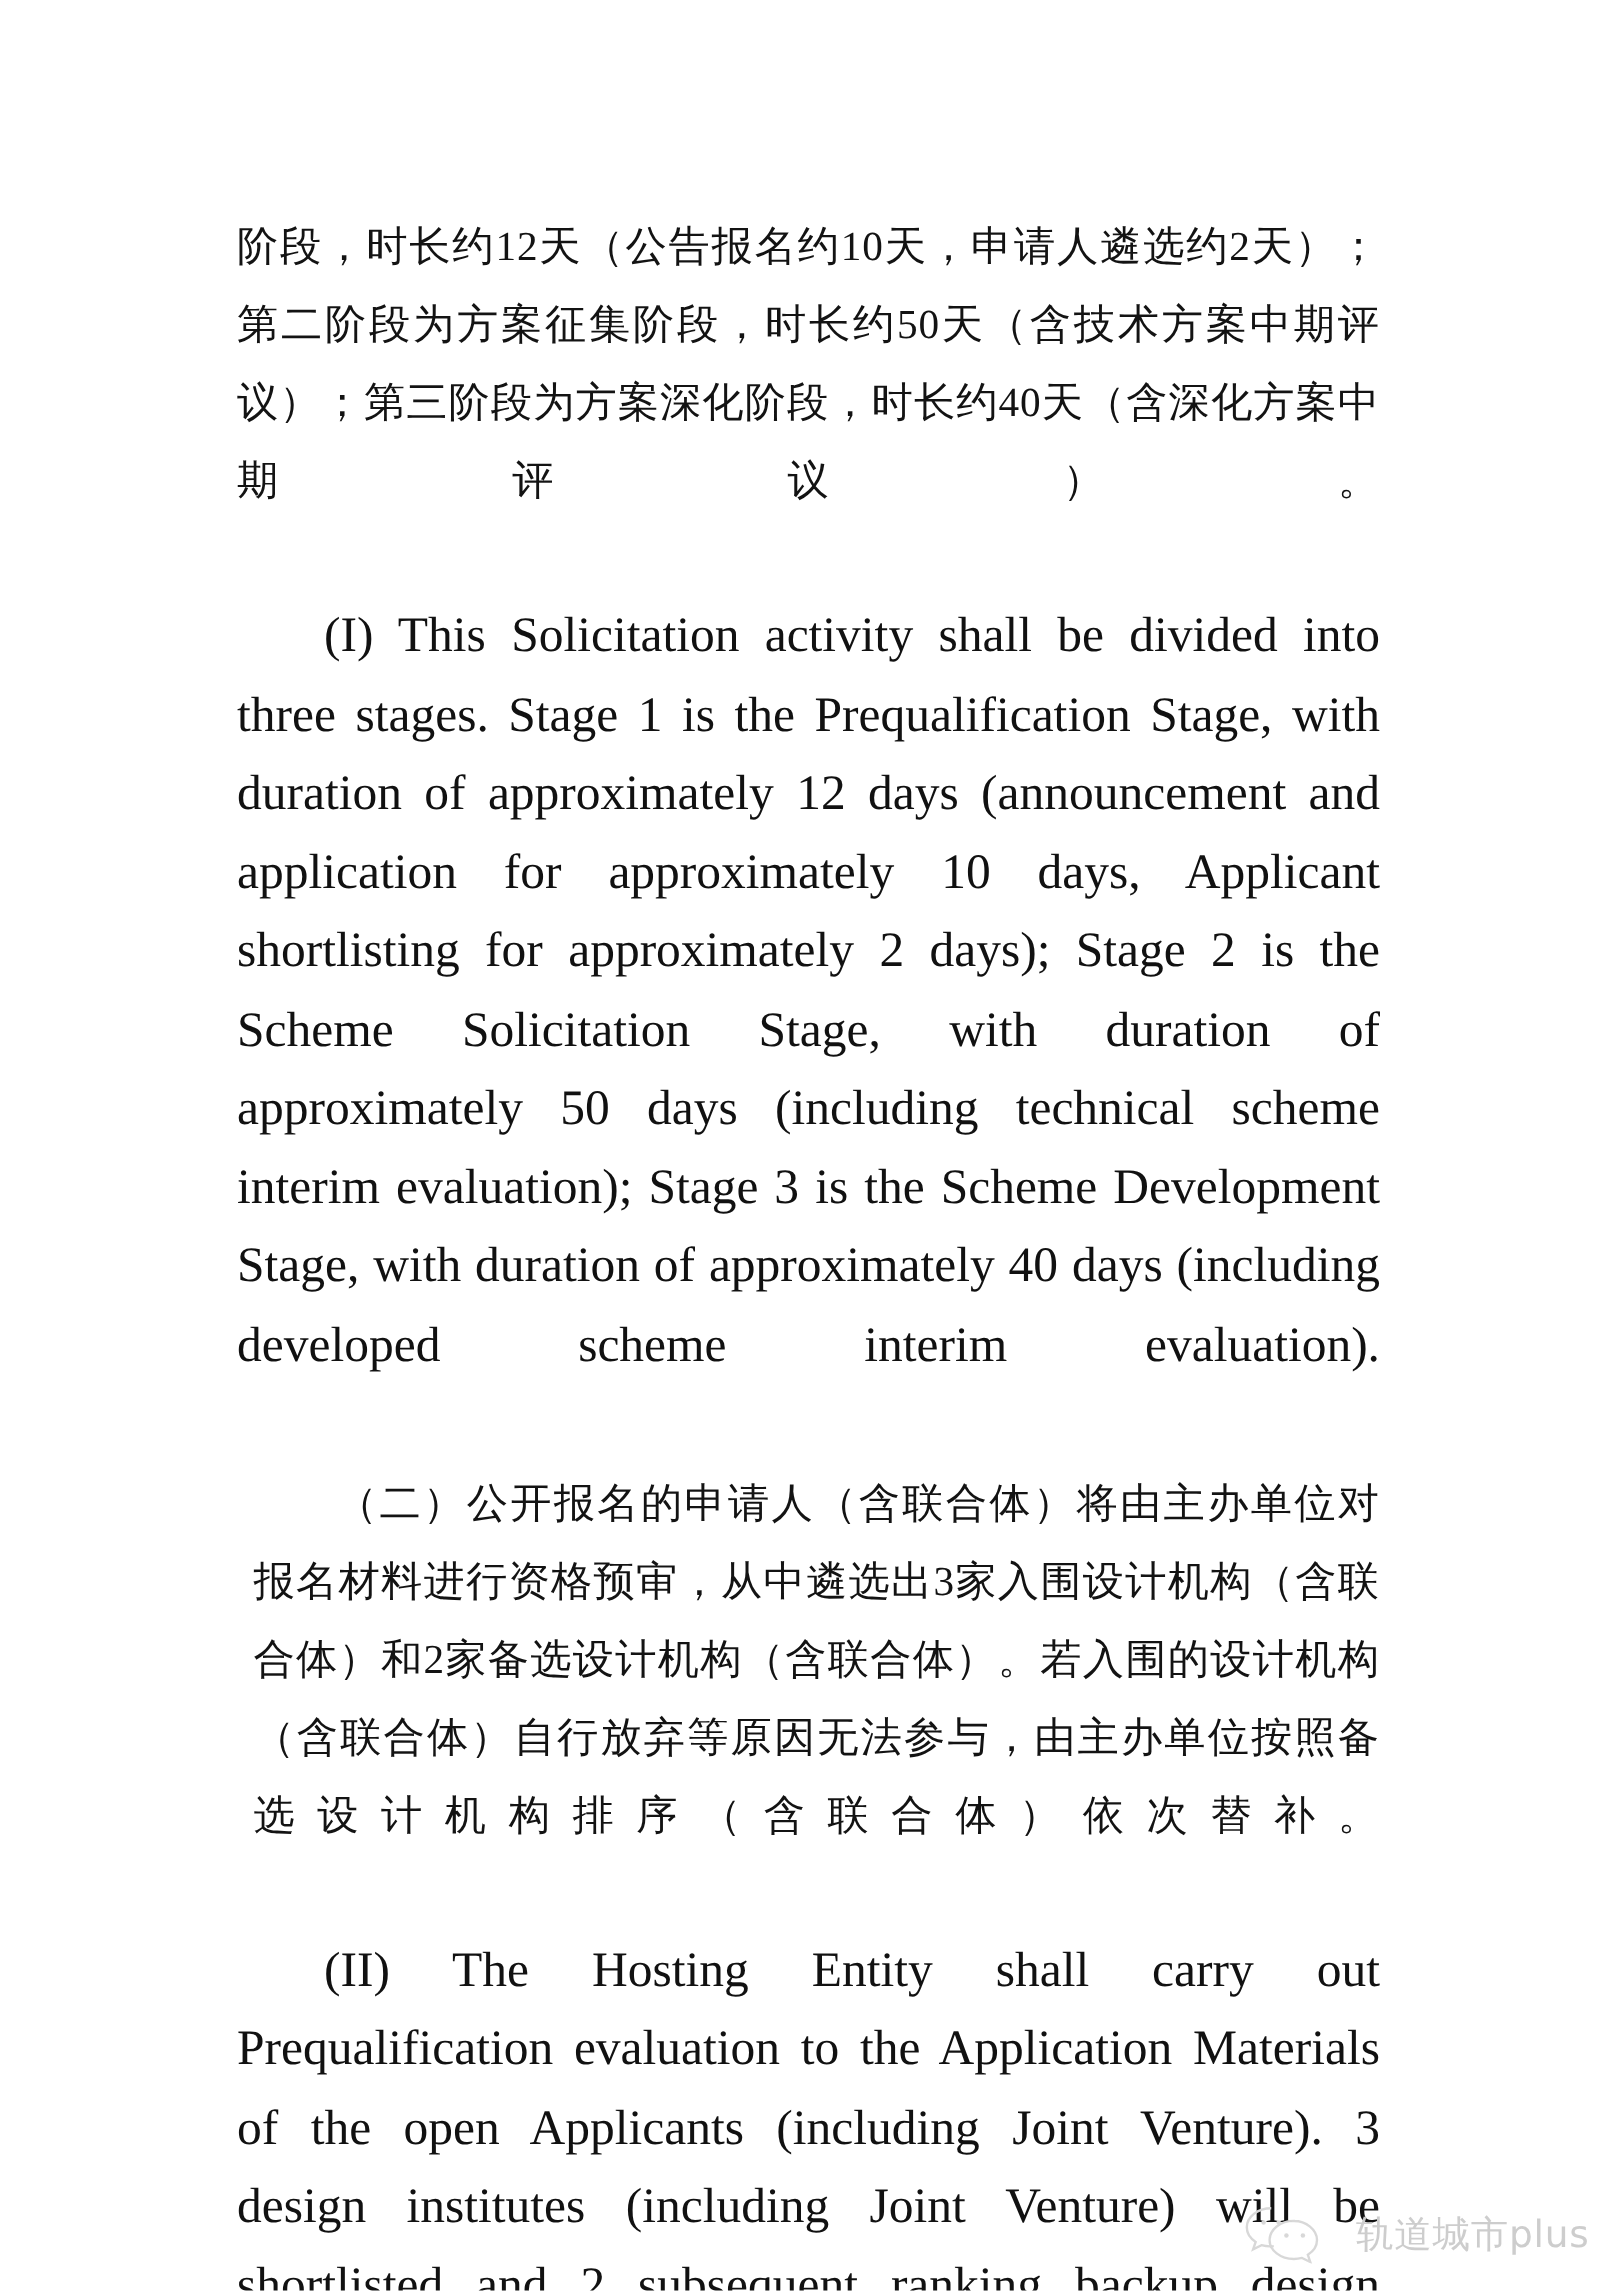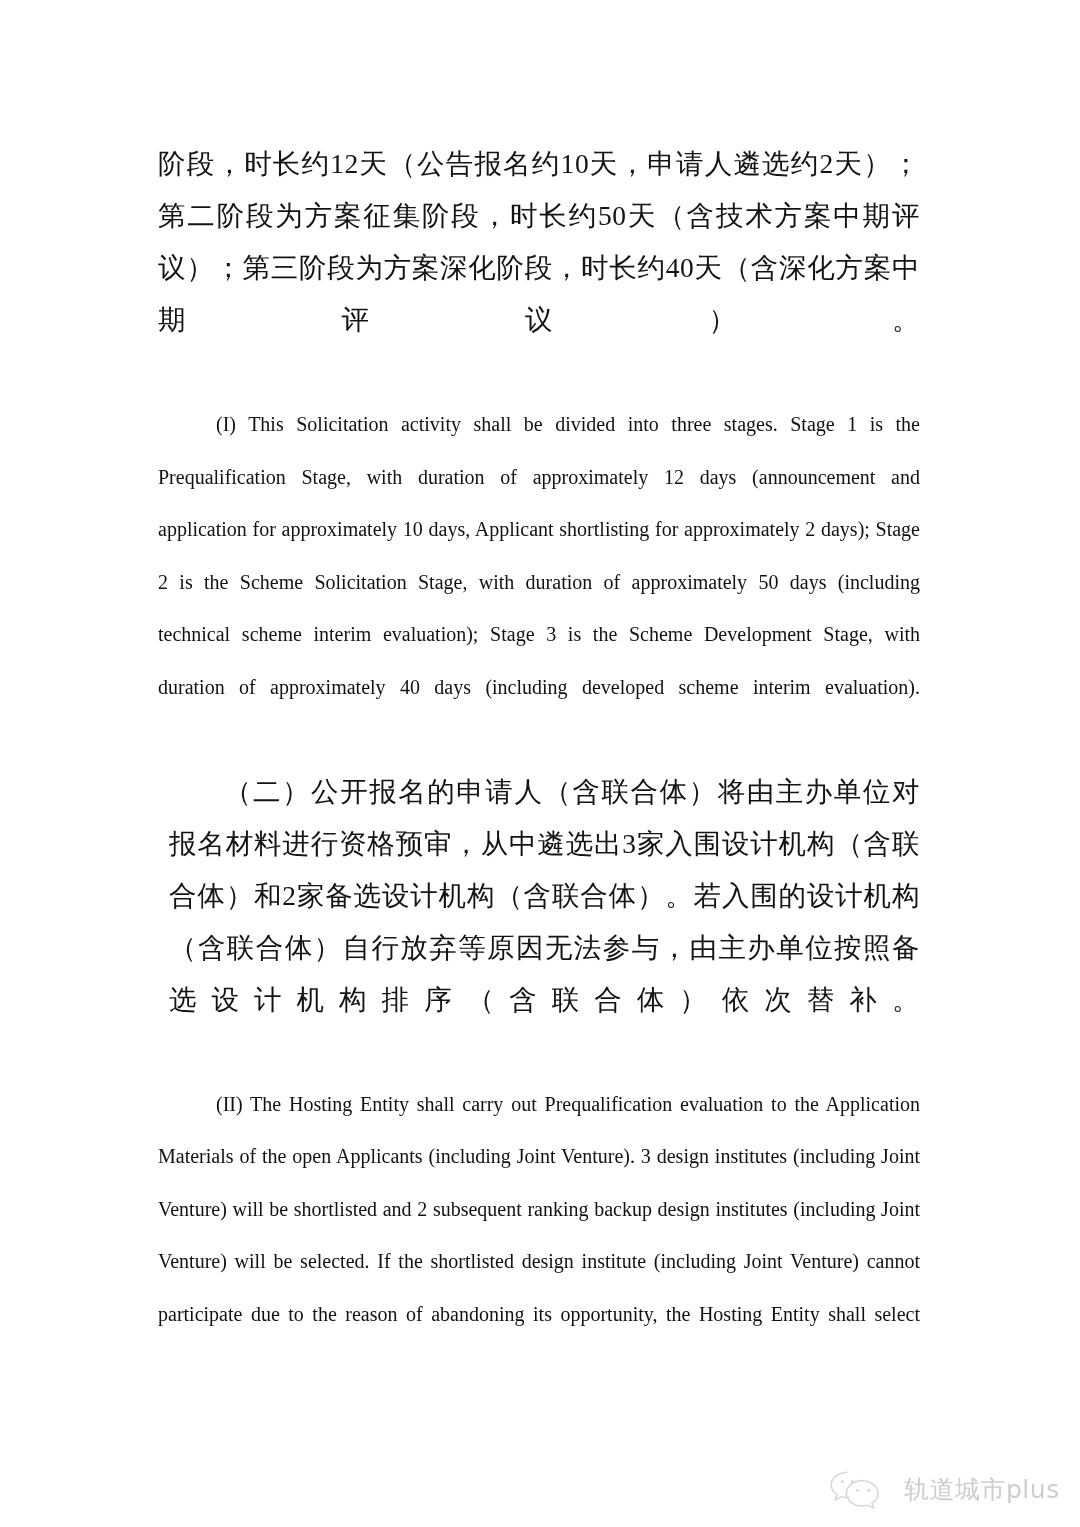--- a/index.html
+++ b/index.html
@@ -48,21 +48,21 @@
     text-align: justify;
   }
   .para-cn::after {
     content: "";
     display: inline-block;
     width: 100%;
   }
 
   .para-en {
     font-family: "Liberation Serif", "DejaVu Serif", serif;
-    font-size: 20px;
+    font-size: 33px;
     line-height: 52.5px;
     color: #111111;
     text-align: justify;
     word-spacing: 0.5px;
   }
   .para-en::after {
     content: "";
     display: inline-block;
     width: 100%;
   }

